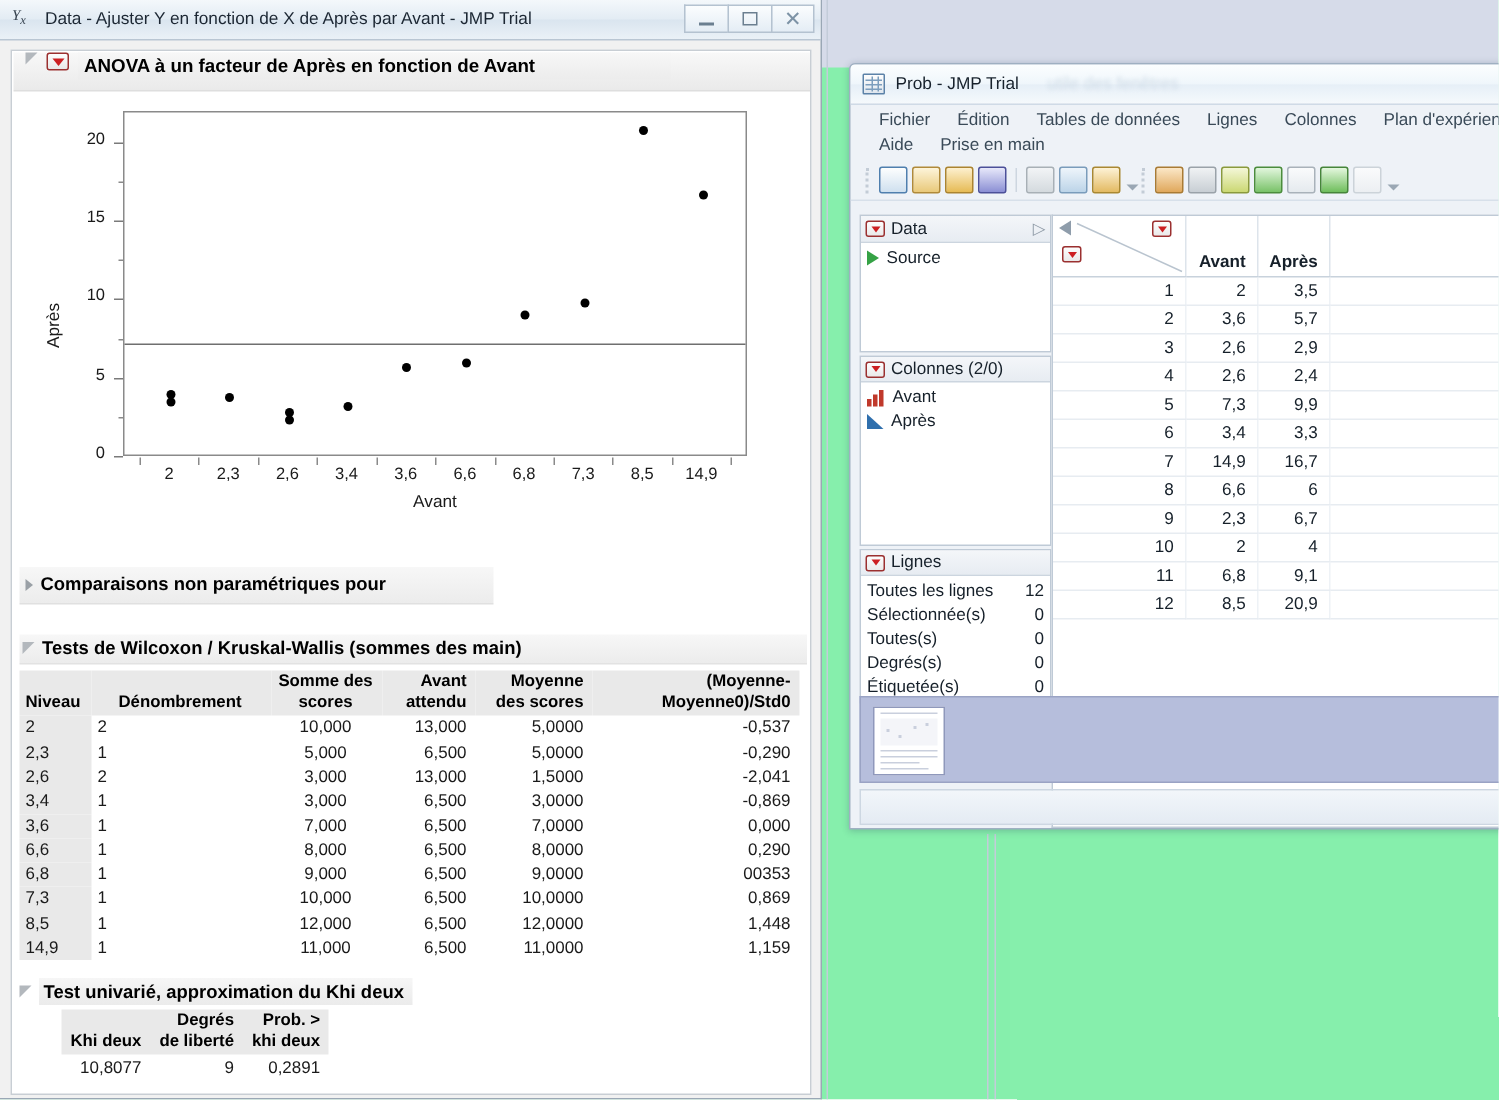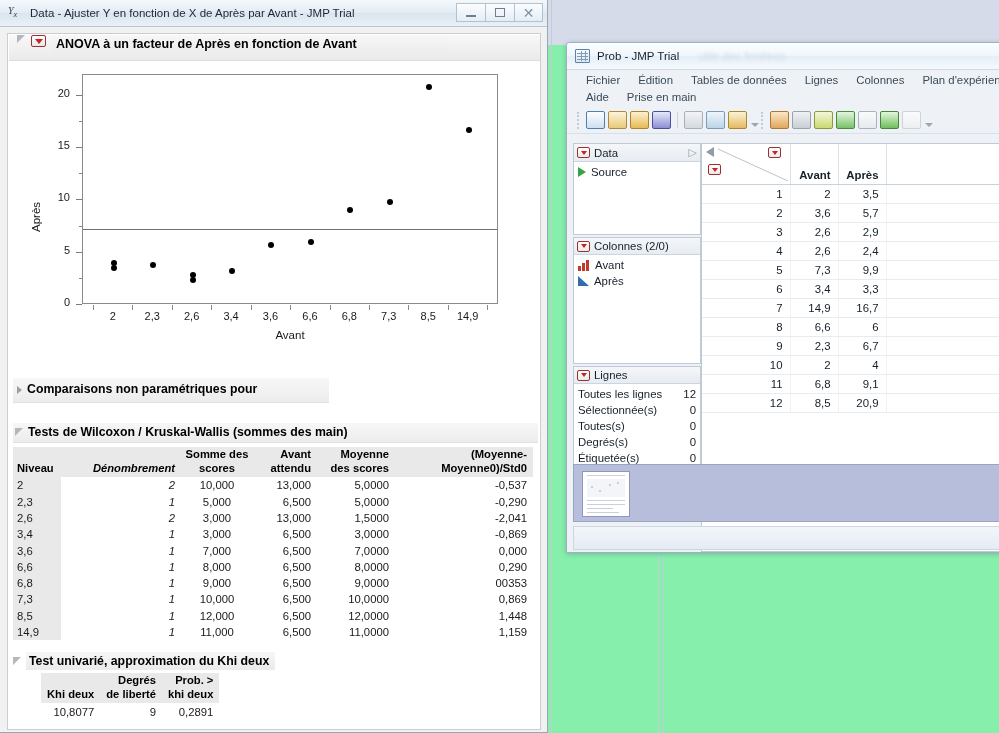--- a/index.html
+++ b/index.html
@@ -123,21 +123,21 @@
     background: linear-gradient(180deg,#f7f7f7,#ececec);
     padding: 2px 4px 3px 2px; border-bottom: 1px solid #e2e2e2;
   }
   table.wil { border-collapse: collapse; font-size: 11.3px; color: #1a1a1a; margin-top: 4px; width: 520px; }
   table.wil thead th {
     background: #e9e9e9; font-weight: bold; vertical-align: bottom;
     padding: 1px 6px 2px 4px; line-height: 1.22; font-size: 11.2px; color: #000;
   }
   table.wil tbody td { padding: 0px 6px 0px 4px; line-height: 16.3px; height: 16px; }
   .c-niveau { text-align: left; background: #e9e9e9; width: 48px; }
-  .c-den { text-align: right; width: 120px; font-style: italic; }
+  .c-den { width: 120px; }
   .c-som { text-align: center; width: 74px; }
   .c-sco { text-align: right; width: 62px; }
   .c-moy { text-align: right; width: 78px; }
   .c-std { text-align: right; }
   thead .c-niveau, thead .c-den, thead .c-som, thead .c-sco, thead .c-moy, thead .c-std { background: #e9e9e9; }
 
   
   .khi-node { position: absolute; left: 5px; top: 618px; width: 525px; }
   .khi-hdr { display: flex; align-items: center; gap: 5px; }
   table.khi { border-collapse: collapse; font-size: 11.3px; color: #1a1a1a; margin: 3px 0 0 28px; }

